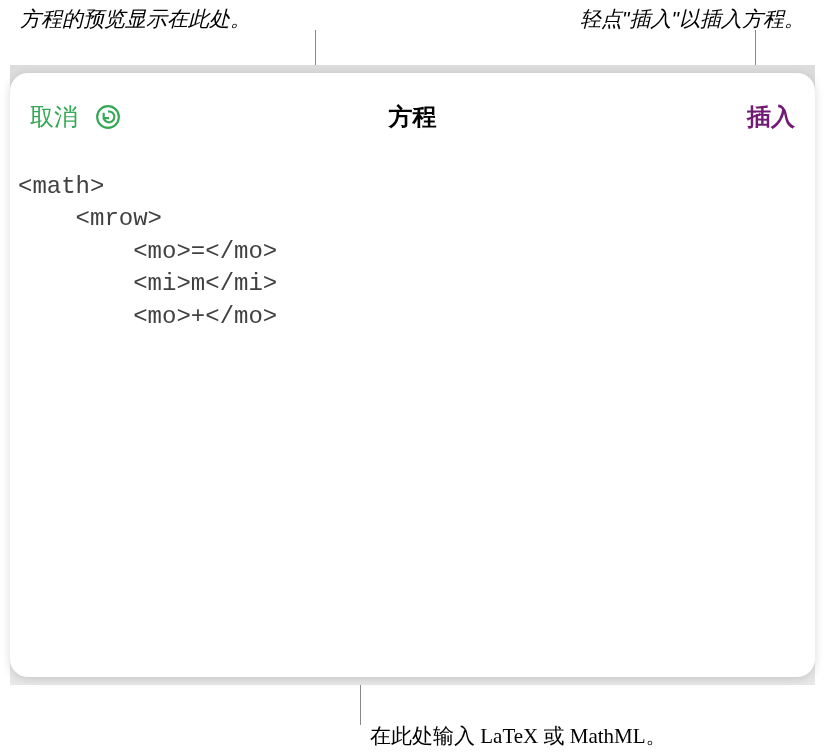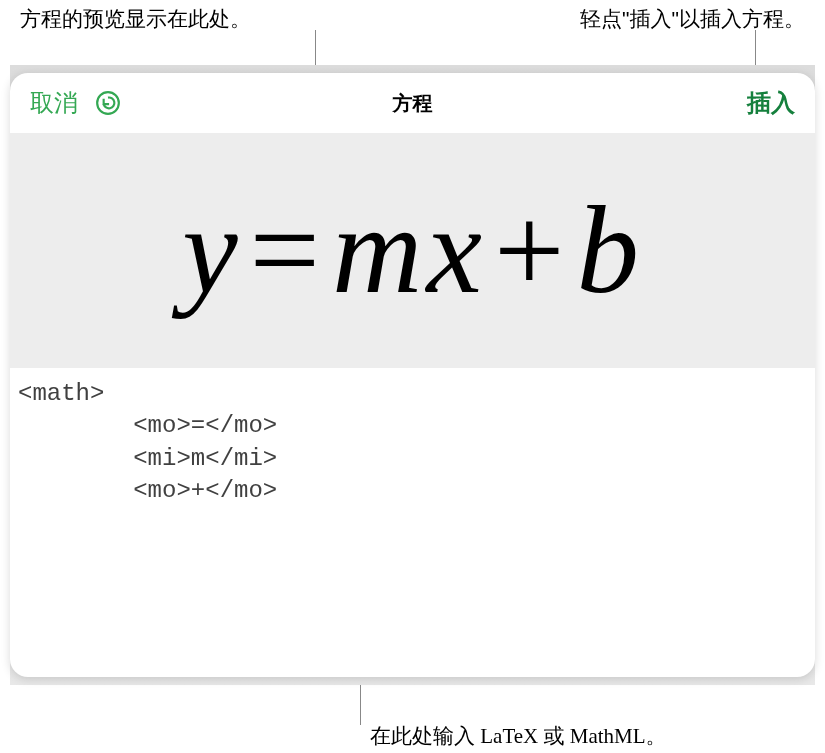--- a/index.html
+++ b/index.html
@@ -13,20 +13,21 @@
       font-family: -apple-system, "Helvetica Neue", Arial, sans-serif;
       background: #fff;
       position: relative;
     }
     .callout-top {
       display: flex;
       justify-content: space-between;
       padding: 5px 20px 0 20px;
       font-size: 21px;
       color: #000;
+      font-style: italic;
     }
     .callout-left {
       text-align: left;
     }
     .callout-right {
       text-align: right;
     }
     .callout-line {
       position: absolute;
       width: 1px;
@@ -61,21 +62,21 @@
       margin: 0 0;
       border-radius: 18px;
       overflow: hidden;
       height: 100%;
       box-shadow: 0 2px 10px rgba(0,0,0,0.15);
     }
     .modal-header {
       display: flex;
       align-items: center;
       justify-content: space-between;
-      padding: 14px 20px;
+      padding: 28px 20px;
       position: relative;
     }
     .modal-left {
       display: flex;
       align-items: center;
       gap: 16px;
     }
     .cancel-btn {
       color: #34a853;
       font-size: 24px;
@@ -90,26 +91,26 @@
       cursor: pointer;
     }
     .undo-icon svg {
       width: 26px;
       height: 26px;
     }
     .modal-title {
       position: absolute;
       left: 50%;
       transform: translateX(-50%);
-      font-size: 20px;
+      font-size: 24px;
       font-weight: 600;
       color: #000;
     }
     .insert-btn {
-      color: #15803d;
+      color: #701a75;
       font-size: 24px;
       font-weight: 600;
       cursor: pointer;
     }
     .preview-area {
       background: #ededed;
       height: 235px;
       display: flex;
       align-items: center;
       justify-content: center;
@@ -167,23 +168,18 @@
             <circle cx="12" cy="12" r="10"></circle>
             <path d="M8 8 L8 13 L13 13" fill="none"></path>
             <path d="M8 13 A5 5 0 1 0 12 7" fill="none"></path>
           </svg>
         </span>
       </div>
       <div class="modal-title">方程</div>
       <span class="insert-btn">插入</span>
     </div>
 
-    <div class="preview-area">
-      <div class="equation-render">
-        <span>y</span><span class="op">=</span><span>m</span><span>x</span><span class="op">+</span><span>b</span>
-      </div>
-    </div>
 
-    <div class="code-area"><div>&lt;math&gt;</div><div>        &lt;mo&gt;=&lt;/mo&gt;</div><div>        &lt;mi&gt;m&lt;/mi&gt;</div><div>        &lt;mo&gt;+&lt;/mo&gt;</div></div>
+    <div class="code-area"><div>&lt;math&gt;</div><div>    &lt;mrow&gt;</div><div>        &lt;mo&gt;=&lt;/mo&gt;</div><div>        &lt;mi&gt;m&lt;/mi&gt;</div><div>        &lt;mo&gt;+&lt;/mo&gt;</div></div>
   </div>
 </div>
 
 <div class="callout-bottom">在此处输入 LaTeX 或 MathML。</div>
 
 </body></html>

